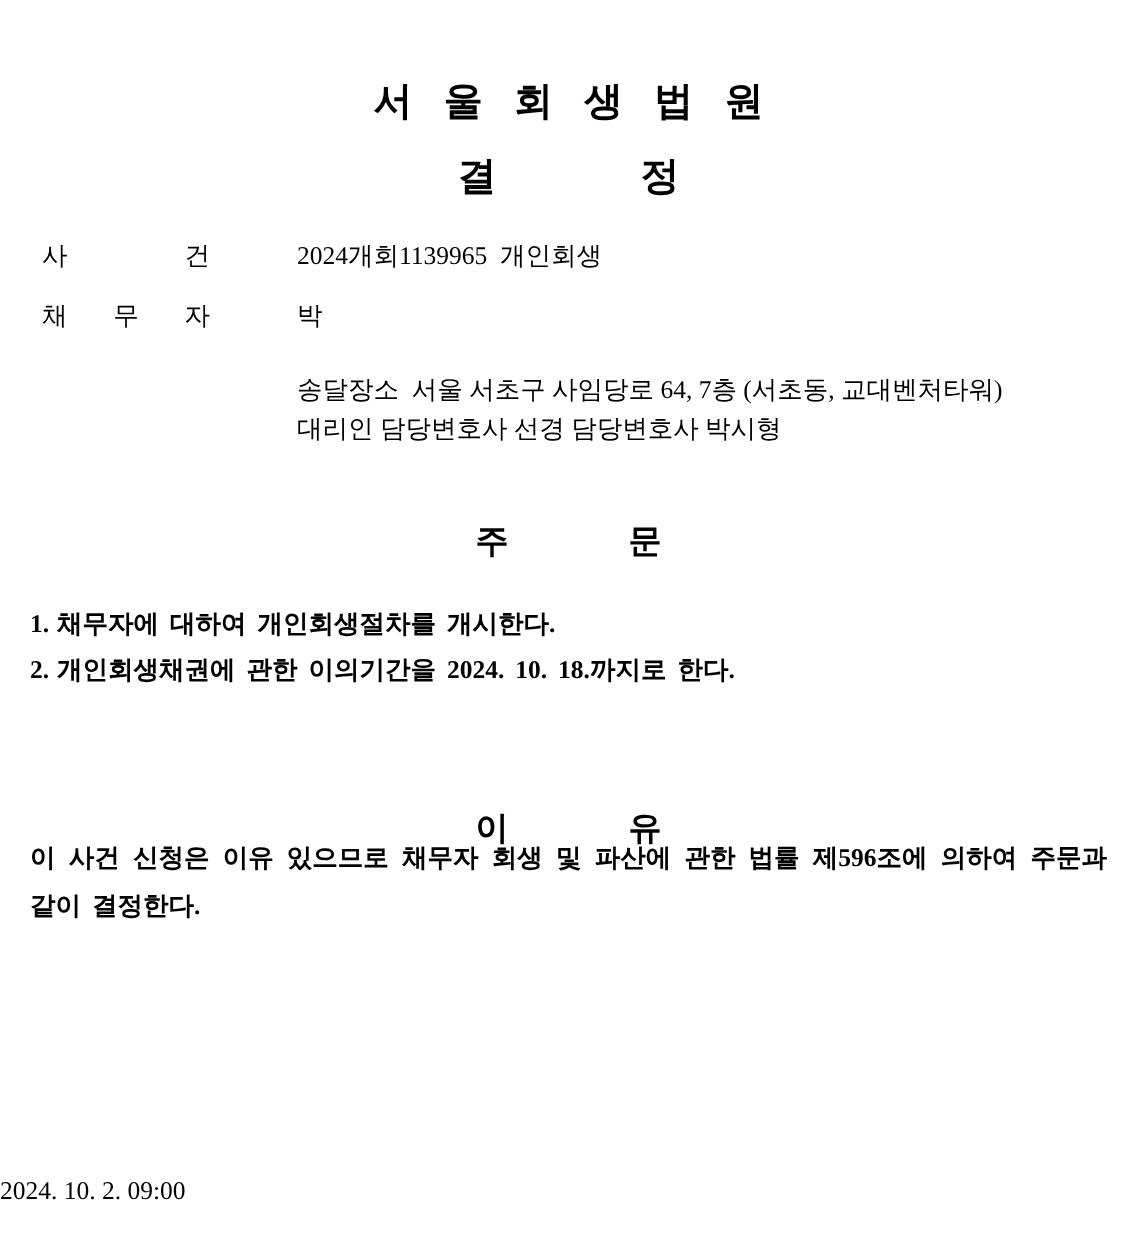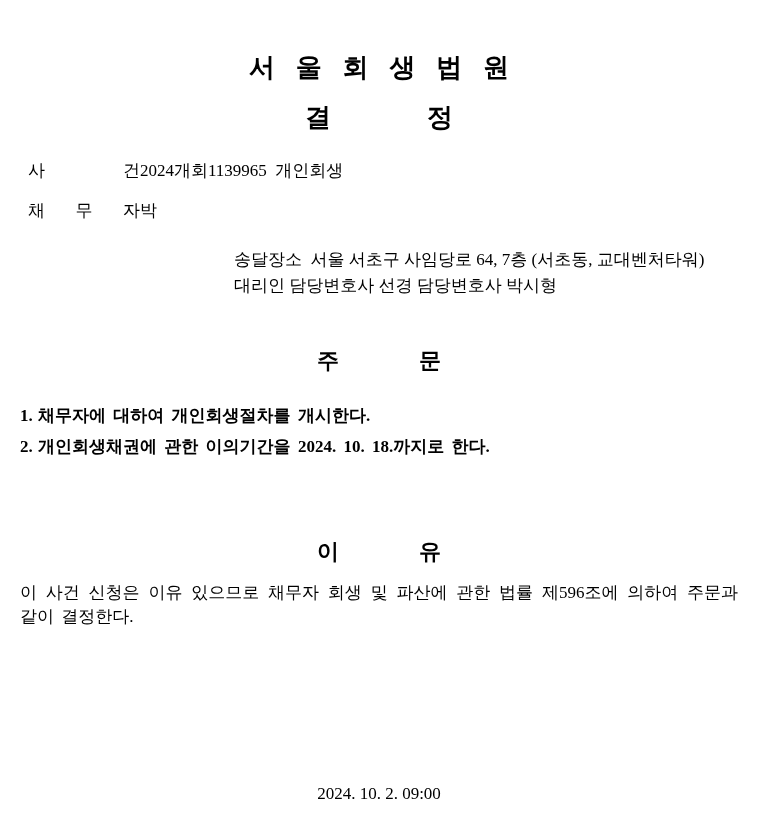--- a/index.html
+++ b/index.html
@@ -42,30 +42,31 @@
   .info-row {
     position: absolute;
     left: 28px;
     display: flex;
     align-items: baseline;
   }
   .case-row { top: 159px; }
   .debtor-row { top: 199px; }
   .row-label { width: 112px; }
   .row-value {
+    margin-left: 58px;
     white-space: pre;
   }
 
   .address-block {
     position: absolute;
     left: 198px;
     top: 247px;
     line-height: 26px;
   }
-  .address-line { white-space: pre; margin-left: 36px; }
+  .address-line { white-space: pre; }
 
   .order-items {
     position: absolute;
     left: 20px;
     right: 20px;
     top: 400px;
   }
   .order-item {
     line-height: 31px;
     text-align: justify;
@@ -77,32 +78,32 @@
   .item-number {
     display: inline-block;
     width: 18px;
     text-indent: 0;
   }
 
   .reason-body {
     position: absolute;
     left: 20px;
     right: 20px;
-    top: 581px;
-    line-height: 24px;
+    top: 556px;
+    line-height: 32px;
     text-align: justify;
     word-spacing: 0.18em;
+    font-weight: bold;
   }
 
   .decision-datetime {
     position: absolute;
     left: 0;
     right: 0;
     top: 784px;
-    text-align: center;
   }
 </style>
 </head>
 <body>
 
 <div class="page">
 
   <div class="heading court-title">
     <div class="spread">
         <span>서</span>

